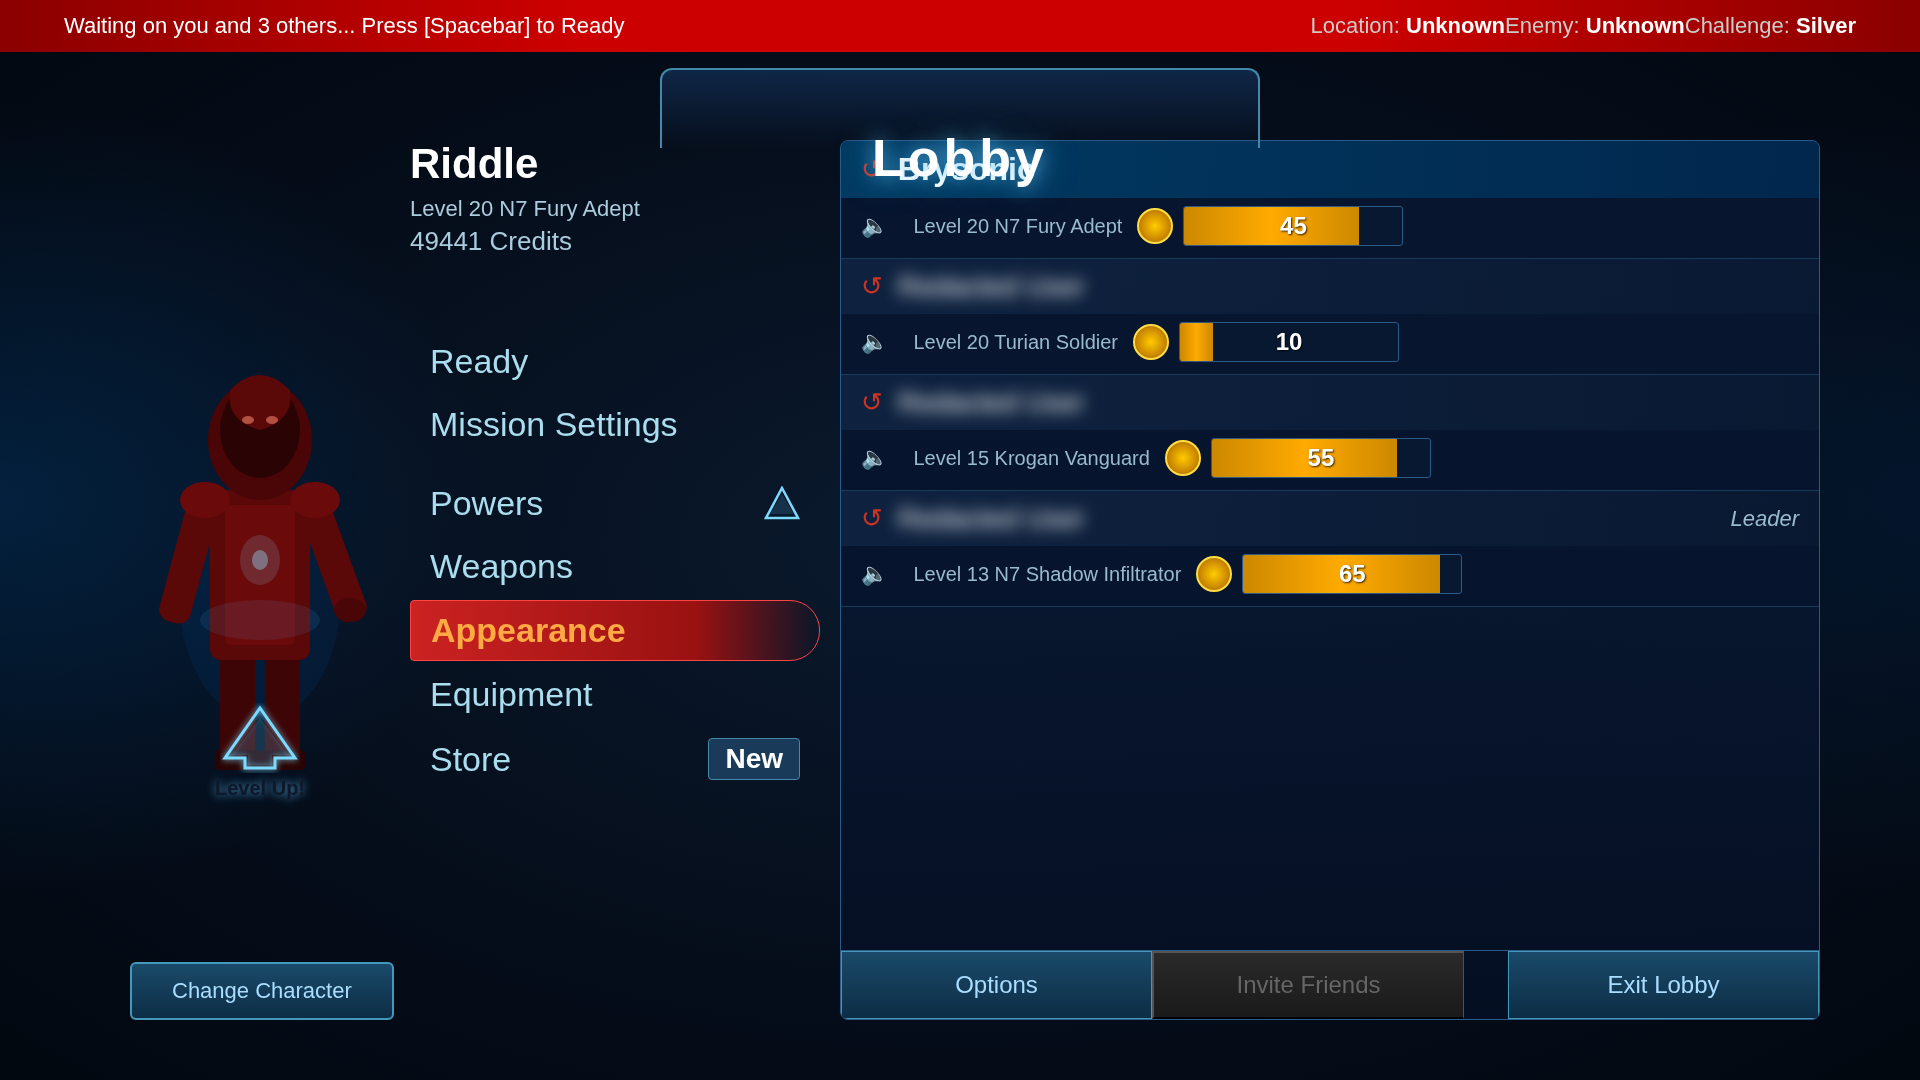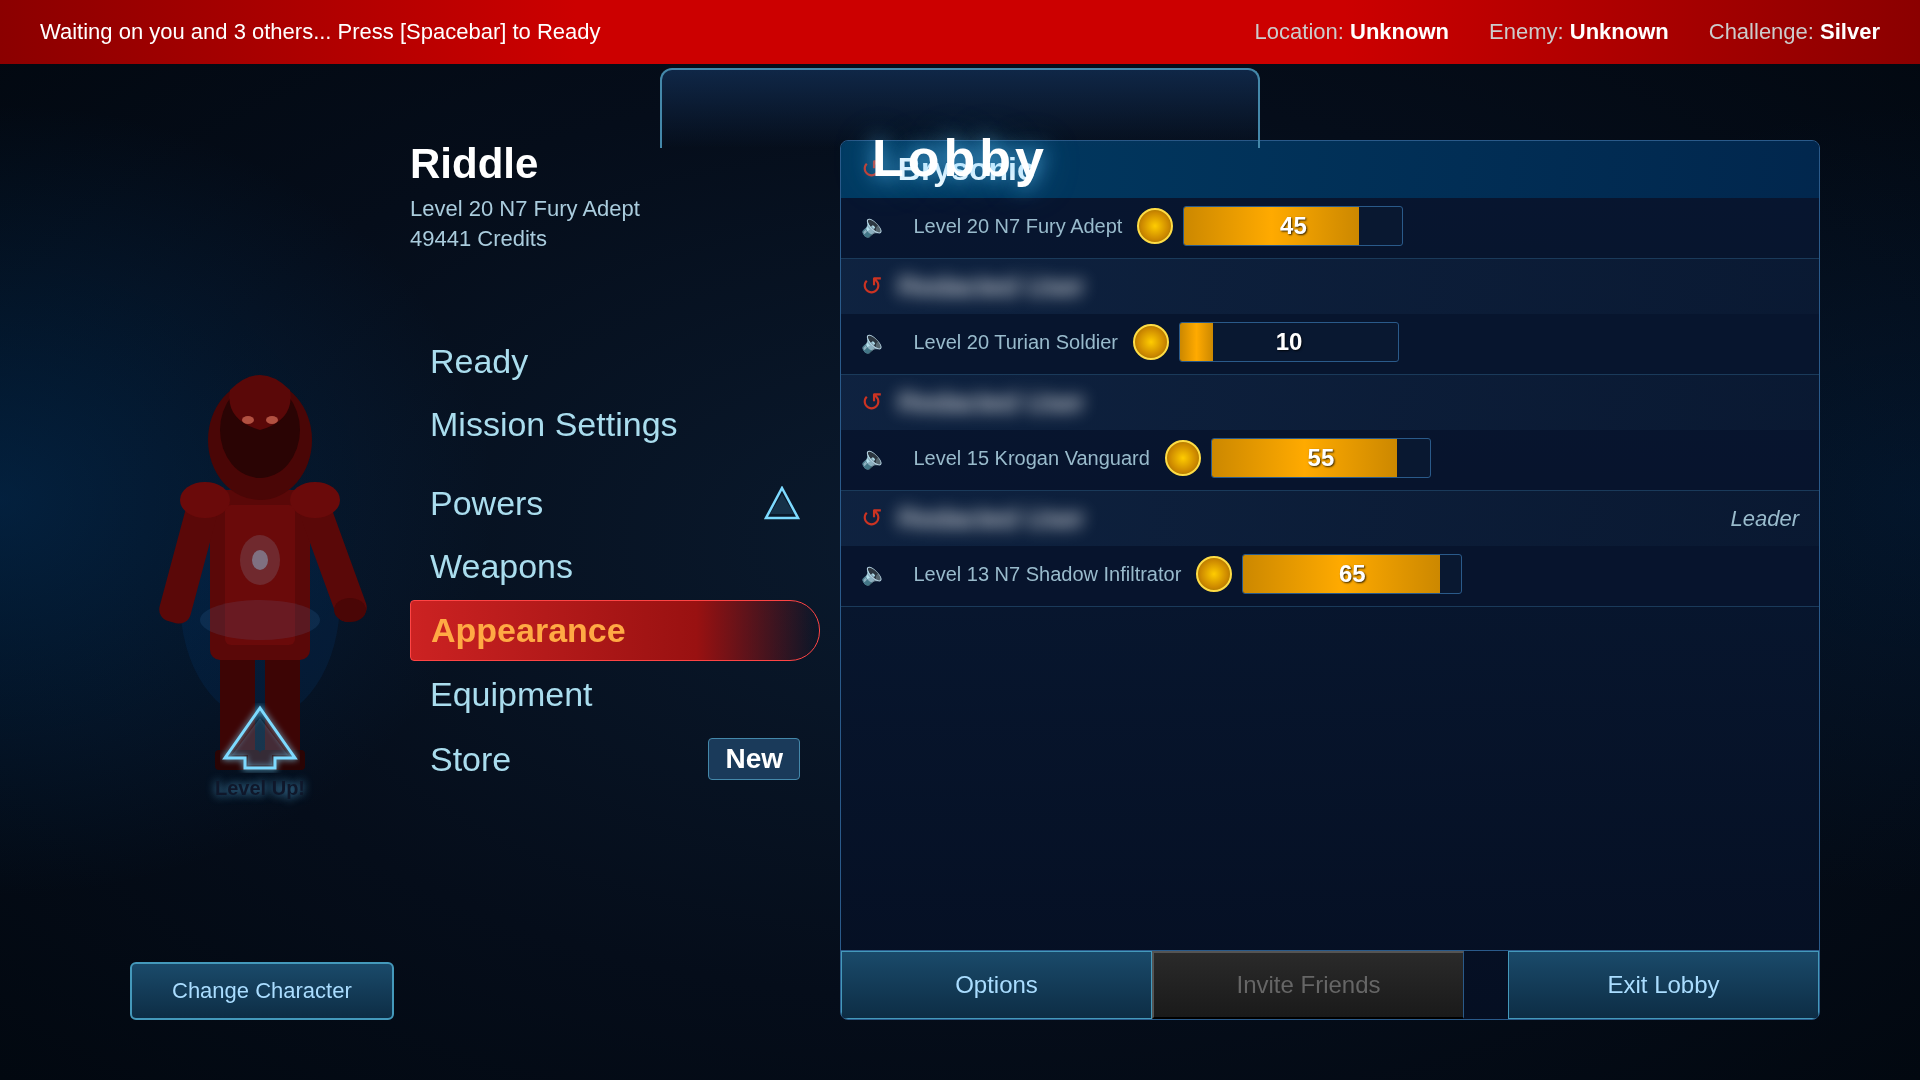--- a/index.html
+++ b/index.html
@@ -13,38 +13,37 @@
       color: #ffffff;
       position: relative;
     }
 
     
     #status-bar {
       position: absolute;
       top: 0;
       left: 0;
       right: 0;
-      height: 64px;
+      height: 52px;
       background: linear-gradient(90deg, #8b0000 0%, #cc0000 30%, #cc0000 70%, #8b0000 100%);
       display: flex;
       align-items: center;
       justify-content: space-between;
-      padding: 0 40px;
+      padding: 0 64px;
       z-index: 100;
     }
 
     #status-bar .wait-msg {
       font-size: 22px;
       color: #ffffff;
       font-weight: 400;
     }
 
     #status-bar .info-section {
       display: flex;
-      gap: 40px;
       font-size: 22px;
     }
 
     #status-bar .info-label {
       color: #cccccc;
       font-weight: 400;
     }
 
     #status-bar .info-value {
       color: #ffffff;
@@ -141,21 +140,21 @@
       margin-bottom: 8px;
     }
 
     #char-level {
       font-size: 22px;
       color: #aaccdd;
       margin-bottom: 4px;
     }
 
     #char-credits {
-      font-size: 22px;
+      font-size: 26px;
       color: #aaccdd;
       margin-bottom: 36px;
     }
 
     
     #menu-list {
       position: absolute;
       left: 310px;
       top: 192px;
       right: 0;

